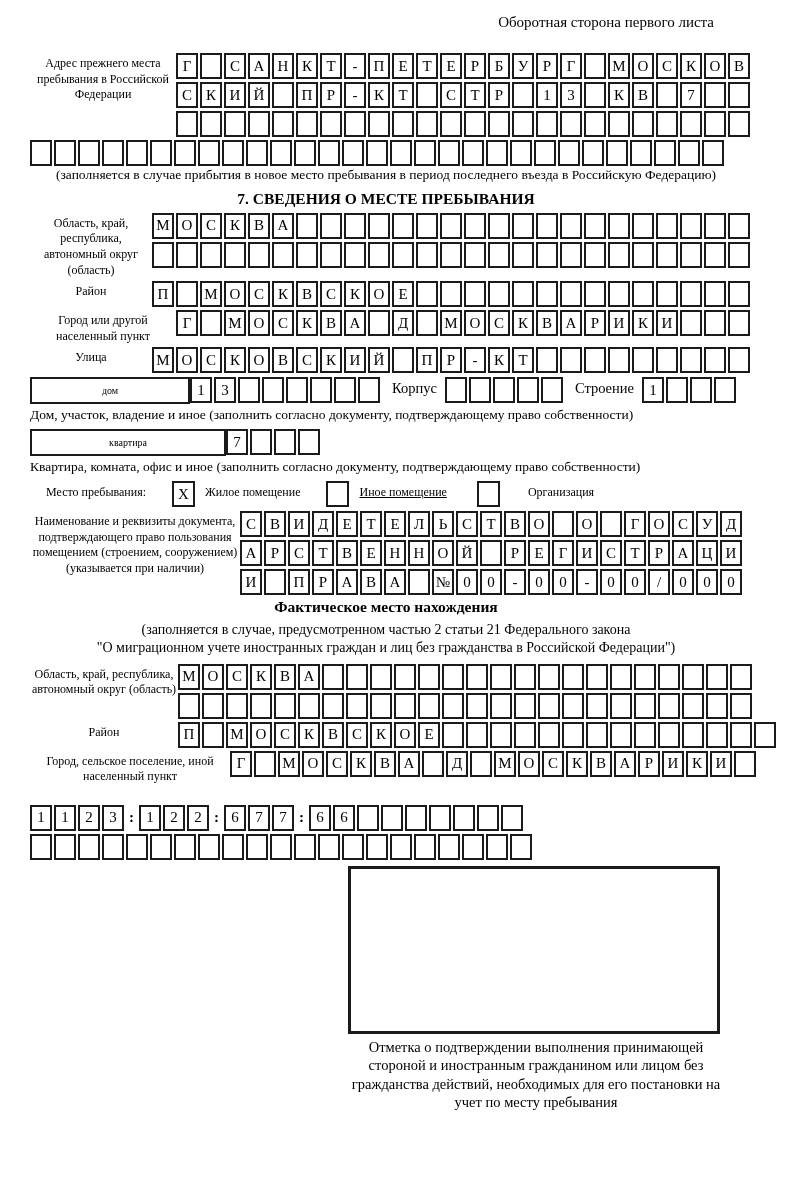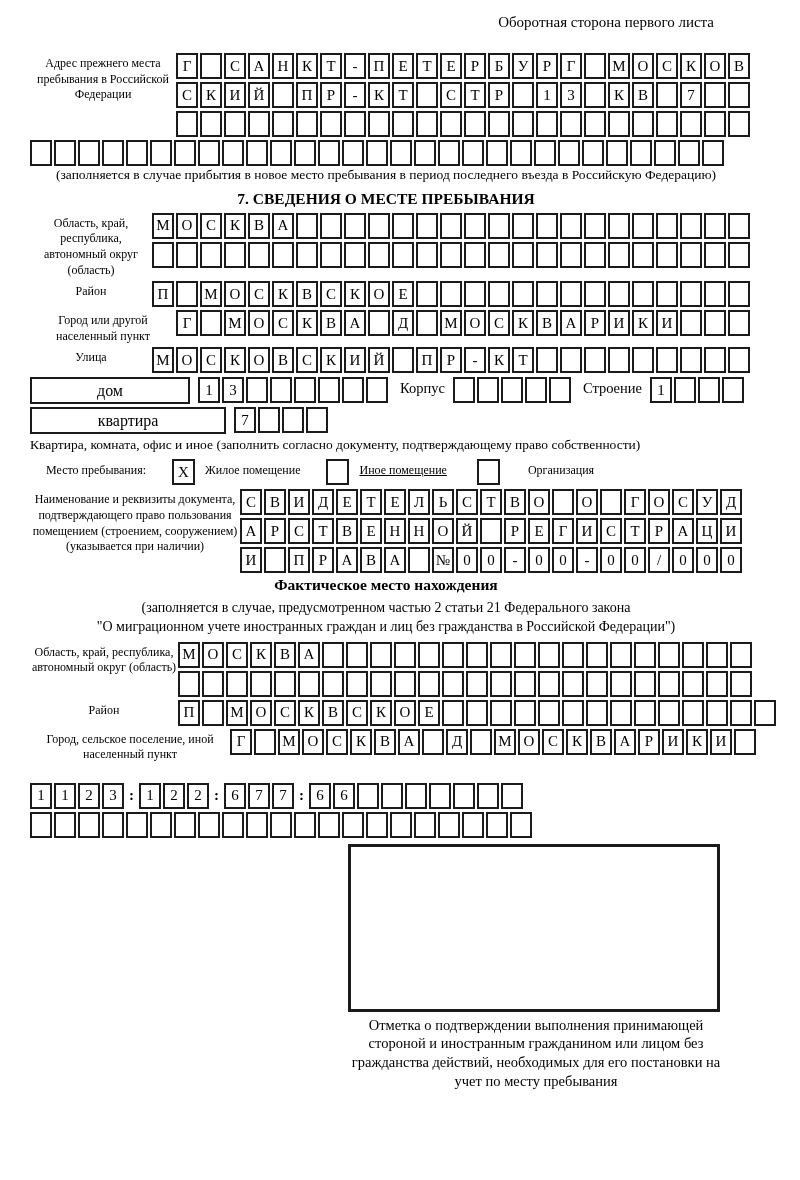--- a/index.html
+++ b/index.html
@@ -8,21 +8,21 @@
   .top-note{text-align:right;font-size:15px;padding-right:28px;}
   .grp{display:flex;align-items:flex-start;margin-bottom:3px;}
   .lbl{font-size:12px;line-height:1.3;flex-shrink:0;padding-top:3px;text-align:center;}
   .rows{display:flex;flex-direction:column;row-gap:3px;}
   .boxes{display:flex;flex-wrap:nowrap;}
   .cbox{box-sizing:border-box;width:22px;height:26px;border:2px solid #1b1b1b;margin-right:2px;display:flex;align-items:center;justify-content:center;font-size:15px;background:#fff;flex-shrink:0;}
   .colon-sep{width:11px;height:26px;display:flex;align-items:center;justify-content:center;font-size:15px;font-weight:bold;flex-shrink:0;margin-right:2px;}
   .caption{font-size:13.5px;line-height:1.25;margin:1px 0 5px 0;}
   .caption.center{text-align:center;}
   .sec-title{text-align:center;font-weight:bold;font-size:15.5px;margin:6px 0 5px 0;}
-  .widebox{box-sizing:border-box;border:2px solid #1b1b1b;height:27px;display:flex;align-items:center;justify-content:center;font-size:16px;margin-right:8px;flex-shrink:0;}
+  .widebox{box-sizing:border-box;border:2px solid #1b1b1b;height:27px;display:flex;align-items:center;justify-content:center;font-size:10px;margin-right:0;flex-shrink:0;}
   .inline-lbl{font-size:14.5px;padding:3px 8px 0 10px;flex-shrink:0;}
   .chkbox{box-sizing:border-box;width:23px;height:26px;border:2px solid #1b1b1b;display:flex;align-items:center;justify-content:center;font-size:15px;margin:0 10px;flex-shrink:0;}
   .stay-row{display:flex;align-items:flex-start;margin-top:4px;}
   .stamp-wrap{width:470px;margin-left:auto;margin-right:12px;margin-top:6px;}
   .stamp-box{box-sizing:border-box;width:372px;height:168px;border:3px solid #1b1b1b;margin-left:auto;margin-right:10px;background:#fff;}
   .stamp-caption{font-size:14.5px;line-height:1.28;text-align:center;margin-top:4px;width:380px;margin-left:auto;margin-right:4px;}
   .note-line{text-align:center;font-size:14px;line-height:1.3;}
 </style>
 </head>
 <body>
@@ -322,20 +322,21 @@
         <span class="cbox"></span>
       </div>
     <div class="inline-lbl">Строение</div>
     <div class="boxes">
         <span class="cbox">1</span>
         <span class="cbox"></span>
         <span class="cbox"></span>
         <span class="cbox"></span>
       </div>
   </div>
+  <div class="caption">Дом, участок, владение и иное (заполнить согласно документу, подтверждающему право собственности)</div>
 
   <div class="grp">
     <div class="widebox" style="width:196px;text-align:center;">квартира</div>
     <div class="boxes">
         <span class="cbox">7</span>
         <span class="cbox"></span>
         <span class="cbox"></span>
         <span class="cbox"></span>
       </div>
   </div>

